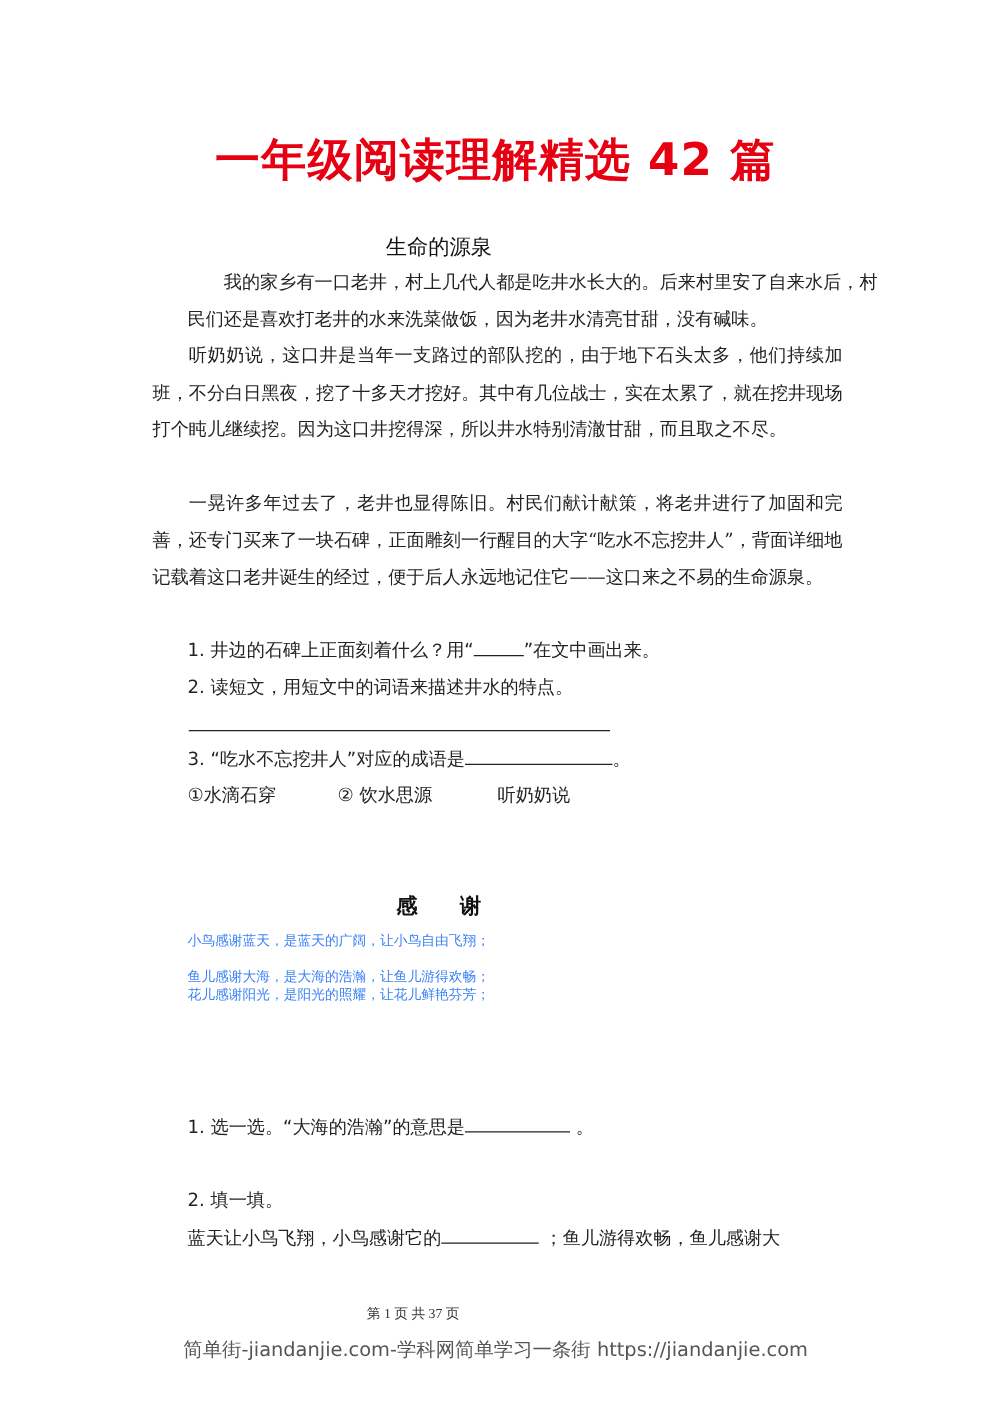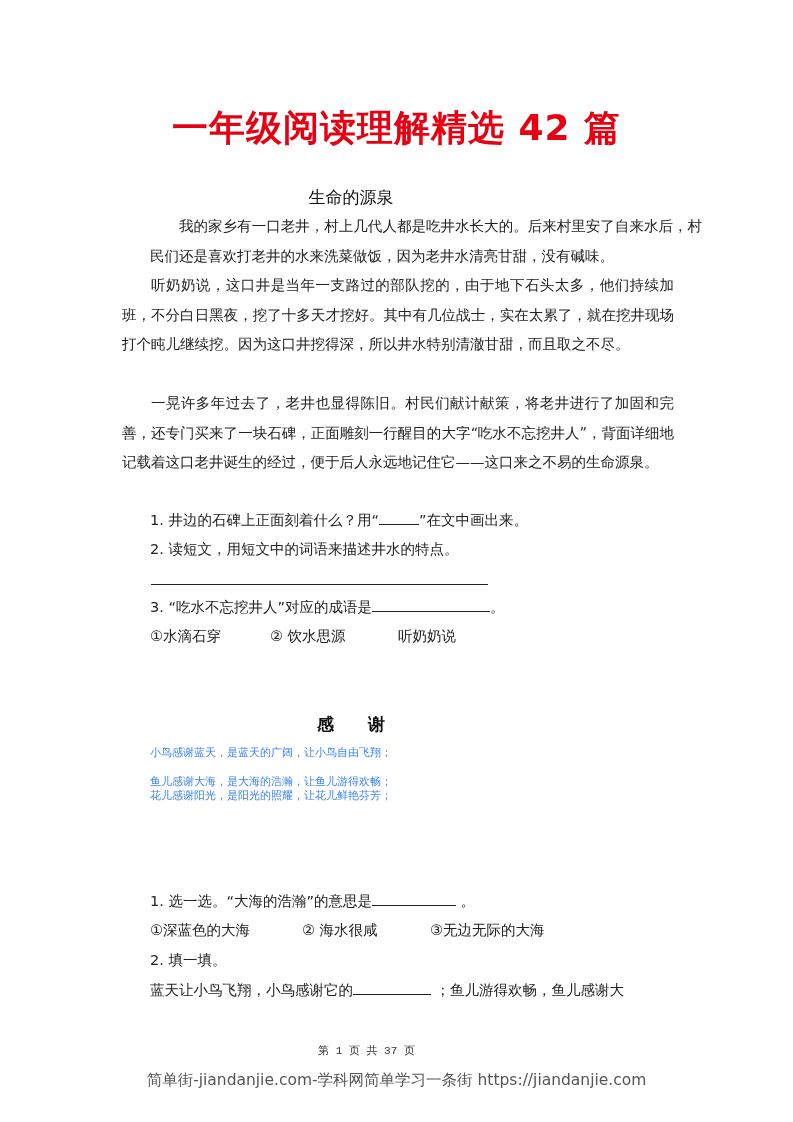--- a/index.html
+++ b/index.html
@@ -25,21 +25,21 @@
   }
   .q {
     position: absolute; left: 150px;
     font-family: "DejaVu Sans", sans-serif; font-size: 14.5px; color: #222; white-space: nowrap;
   }
   .blank { display: inline-block; border-bottom: 1px solid #222; height: 14px; vertical-align: baseline; }
   .answer-line { position: absolute; left: 151px; width: 337px; top: 584px; border-top: 1.2px solid #222; }
   .opt { display: inline-block; }
   .footer {
     position: absolute; left: 0; width: 661px; top: 1043px; text-align: center;
-    font-family: Liberation Mono, monospace; font-size: 11px; color: #333; padding-left: 36px;
+    font-family: Liberation Serif, serif; font-size: 11px; color: #333;
   }
   .watermark {
     position: absolute; left: 0; width: 793px; top: 1070px; text-align: center;
     font-family: "DejaVu Sans", sans-serif; font-size: 15.5px; color: #555;
   }
 </style>
 </head>
 <body>
 
 <div class="page">
@@ -66,23 +66,20 @@
 
   <div class="sec-title" style="top:713px; font-weight:bold;">感　　谢</div>
 
   <div class="line" style="top:745px;">小鸟感谢蓝天，是蓝天的广阔，让小鸟自由飞翔；</div>
   <div class="line" style="top:774px;">鱼儿感谢大海，是大海的浩瀚，让鱼儿游得欢畅；</div>
   <div class="line" style="top:788px;">花儿感谢阳光，是阳光的照耀，让花儿鲜艳芬芳；</div>
 
   <div class="q" style="top:891px;">
     <span>1. 选一选。“大海的浩瀚”的意思是</span><span class="blank" style="width:84px;"></span><span> 。</span>
   </div>
-  <div class="q" style="top:921px;">
-    <span class="opt" style="width:152px;">①深蓝色的大海</span><span class="opt" style="width:128px;">② 海水很咸</span><span class="opt">③无边无际的大海</span>
-  </div>
   <div class="q" style="top:951px;">2. 填一填。</div>
   <div class="q" style="top:980px;">
     <span>蓝天让小鸟飞翔，小鸟感谢它的</span><span class="blank" style="width:78px;"></span><span> ；鱼儿游得欢畅，鱼儿感谢大</span>
   </div>
 
   <div class="footer">第 1 页 共 37 页</div>
   <div class="watermark">简单街-jiandanjie.com-学科网简单学习一条街 https://jiandanjie.com</div>
 </div>
 
 </body></html>

